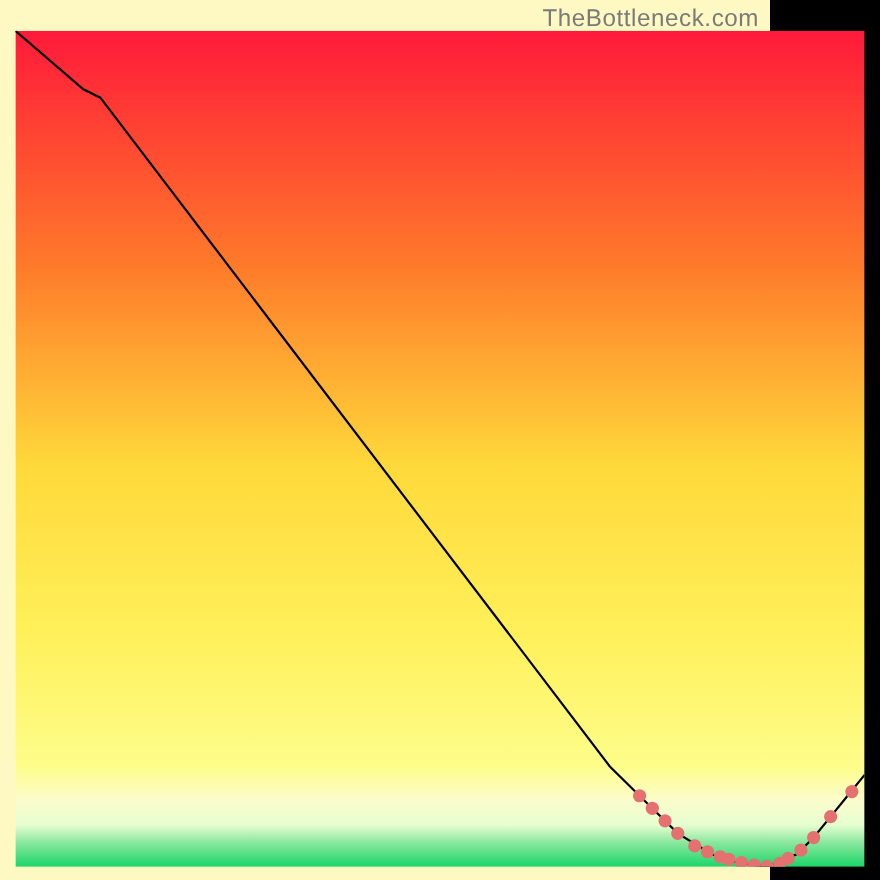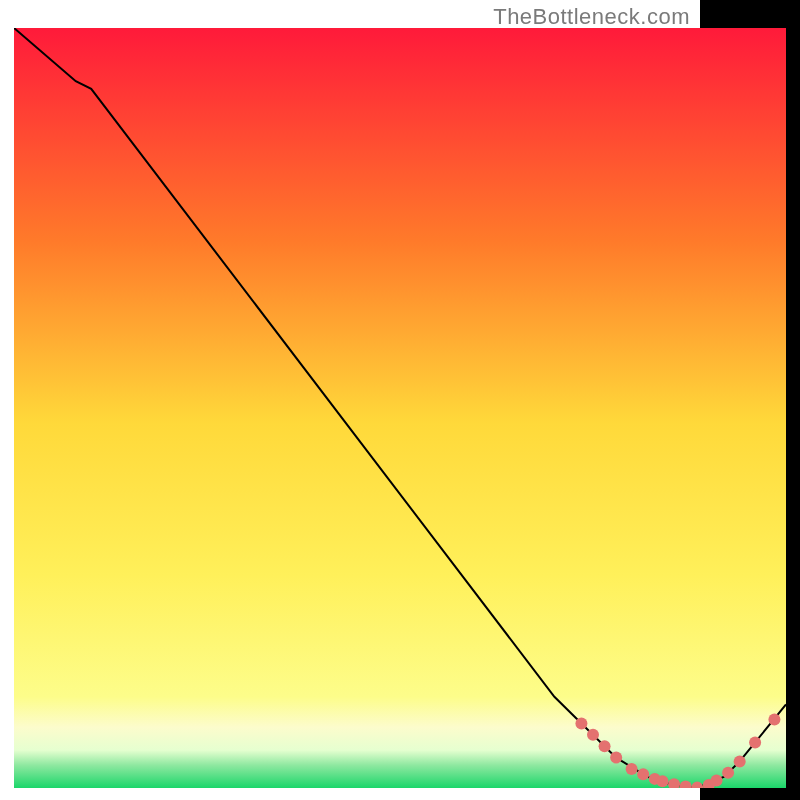--- a/index.html
+++ b/index.html
@@ -1,21 +1,21 @@
 <!DOCTYPE html>
 <html><head>
 <meta charset="utf-8">
 <style>
   * { margin: 0; padding: 0; box-sizing: border-box; }
   html, body { width: 800px; height: 800px; background: #000; overflow: hidden; }
   .frame {
     position: relative;
     width: 700px;
     height: 800px;
-    background: #ffffff;
+    background: #fef9c3;
   }
   .watermark {
     position: absolute;
     top: 4px;
     right: 10px;
     color: #7a7a7a;
     font-family: Arial, Helvetica, sans-serif;
     font-size: 22px;
     font-weight: 400;
     letter-spacing: 0.5px;

